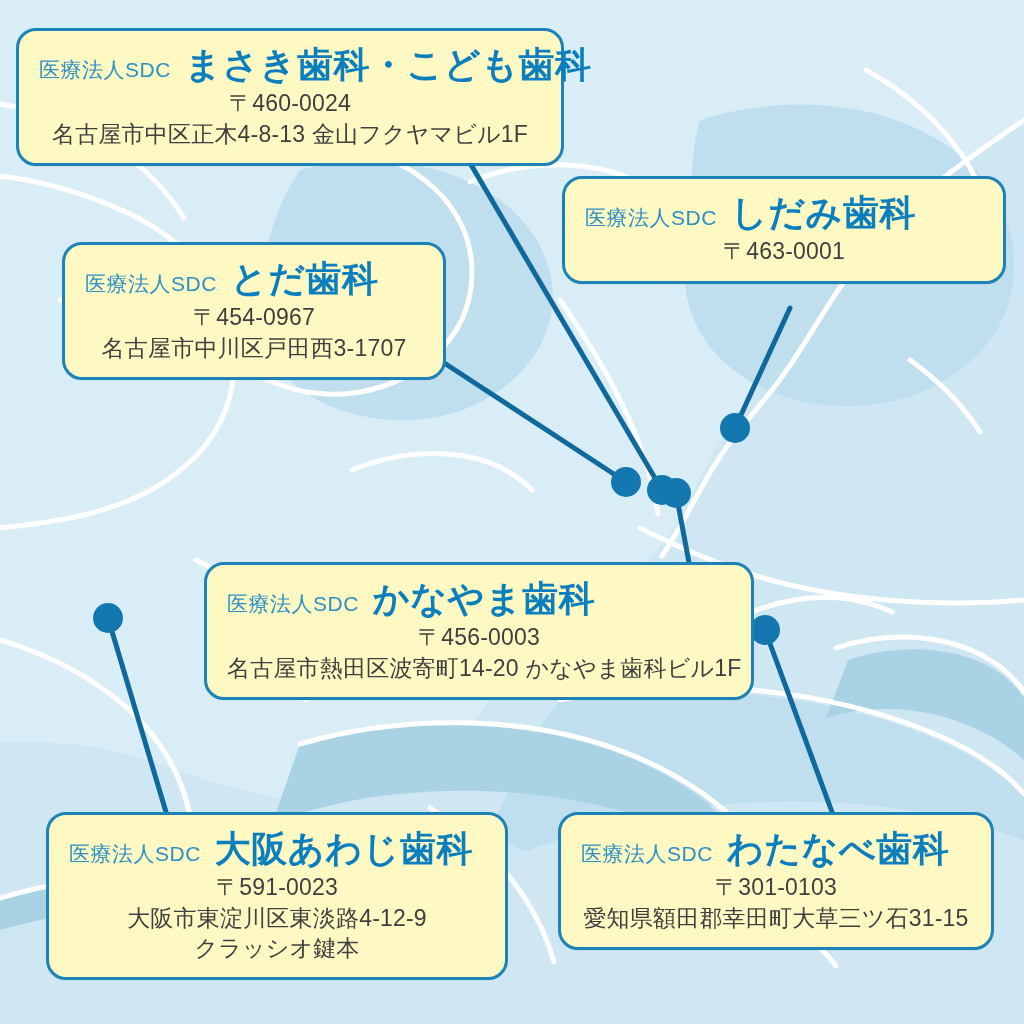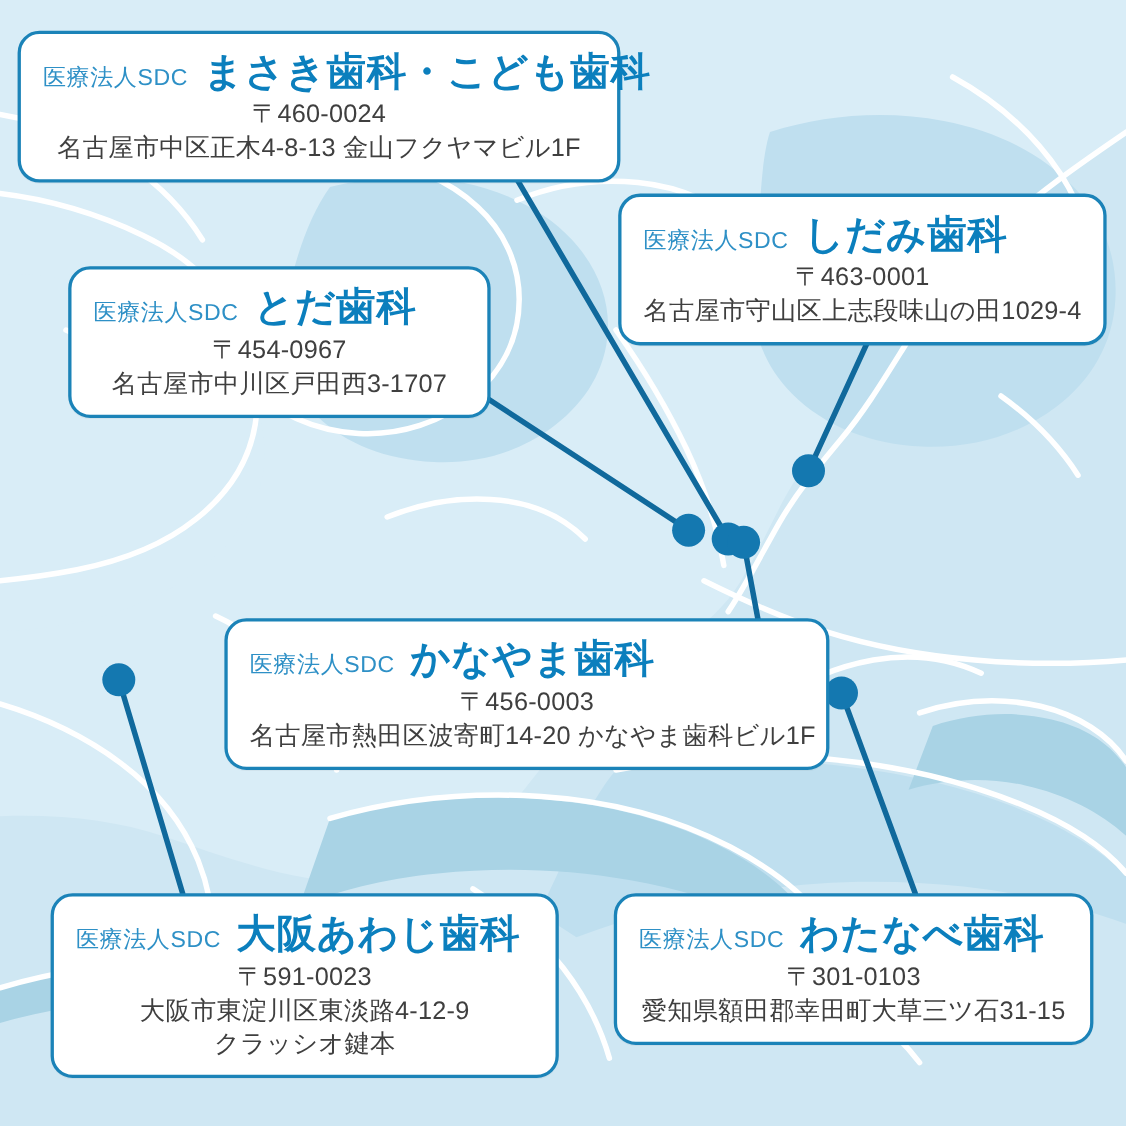--- a/index.html
+++ b/index.html
@@ -13,21 +13,21 @@
 
   
   #map-svg{position:absolute;inset:0;width:1024px;height:1024px;display:block;}
 
   
   #connector-svg{position:absolute;inset:0;width:1024px;height:1024px;display:block;pointer-events:none;}
 
   
   .card{
     position:absolute;
-    background:#ffffff;
+    background:#fef9c3;
     border:3px solid #1b83b8;
     border-radius:20px;
     box-sizing:border-box;
     padding:12px 20px 14px 20px;
     box-shadow:0 1px 0 rgba(0,0,0,0.04);
   }
   .card-head{
     display:flex;align-items:baseline;
     white-space:nowrap;
     margin-bottom:2px;
@@ -209,21 +209,20 @@
     <div class="addr">〒460-0024</div>
     <div class="addr">名古屋市中区正木4-8-13 金山フクヤマビル1F</div>
   </div>
 
   <div class="card" id="card-shidami">
     <div class="card-head">
       <span class="brand">医療法人SDC</span>
       <span class="clinic">しだみ歯科</span>
     </div>
     <div class="addr">〒463-0001</div>
-    <div class="addr">名古屋市守山区上志段味山の田1029-4</div>
   </div>
 
   <div class="card" id="card-toda">
     <div class="card-head">
       <span class="brand">医療法人SDC</span>
       <span class="clinic">とだ歯科</span>
     </div>
     <div class="addr">〒454-0967</div>
     <div class="addr">名古屋市中川区戸田西3-1707</div>
   </div>

